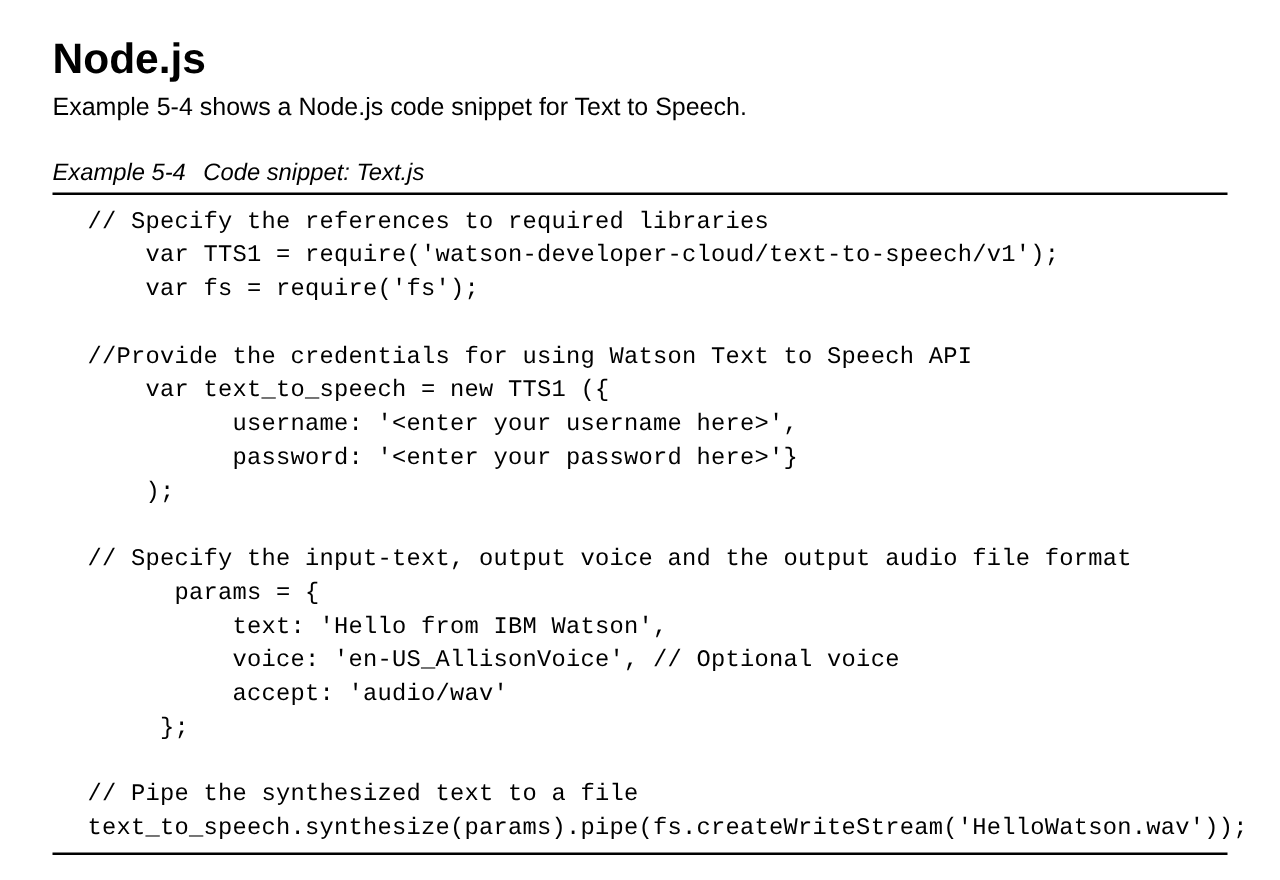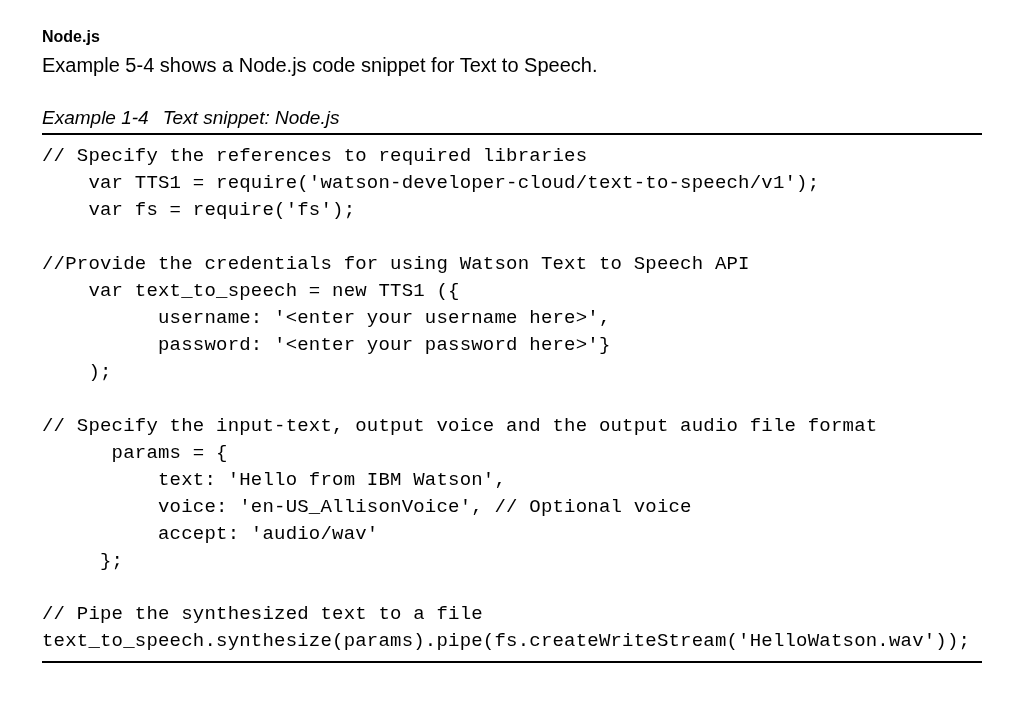--- a/index.html
+++ b/index.html
@@ -9,21 +9,21 @@
     }
     body {
       font-family: Arial, Helvetica, sans-serif;
       background: #fff;
       padding: 28px 42px;
       width: 1024px;
       height: 704px;
       color: #000;
     }
     .heading {
-      font-size: 16px;
+      font-size: 34px;
       font-weight: bold;
       margin-bottom: 6px;
     }
     .intro {
       font-size: 20px;
       font-weight: 400;
       margin-bottom: 28px;
       line-height: 1.35;
     }
     .example-label {
@@ -43,30 +43,31 @@
       border: none;
       border-top: 2px solid #000;
       margin-top: 6px;
     }
     pre.code {
       font-family: "Courier New", Courier, monospace;
       font-size: 19px;
       line-height: 1.42;
       white-space: pre;
       letter-spacing: 0.2px;
+      margin-left: 28px;
     }
   </style>
 </head>
 <body>
 
 <h2 class="heading">Node.js</h2>
 <p class="intro">Example 5-4 shows a Node.js code snippet for Text to Speech.</p>
 
 <div class="example-label">
-  <span class="num">Example 1-4</span><span>Text snippet: Node.js</span>
+  <span class="num">Example 5-4</span><span>Code snippet: Text.js</span>
 </div>
 <hr class="rule-top">
 <pre class="code">// Specify the references to required libraries
     var TTS1 = require('watson-developer-cloud/text-to-speech/v1');
     var fs = require('fs');
 
 //Provide the credentials for using Watson Text to Speech API
     var text_to_speech = new TTS1 ({
           username: '&lt;enter your username here&gt;',
           password: '&lt;enter your password here&gt;'}

